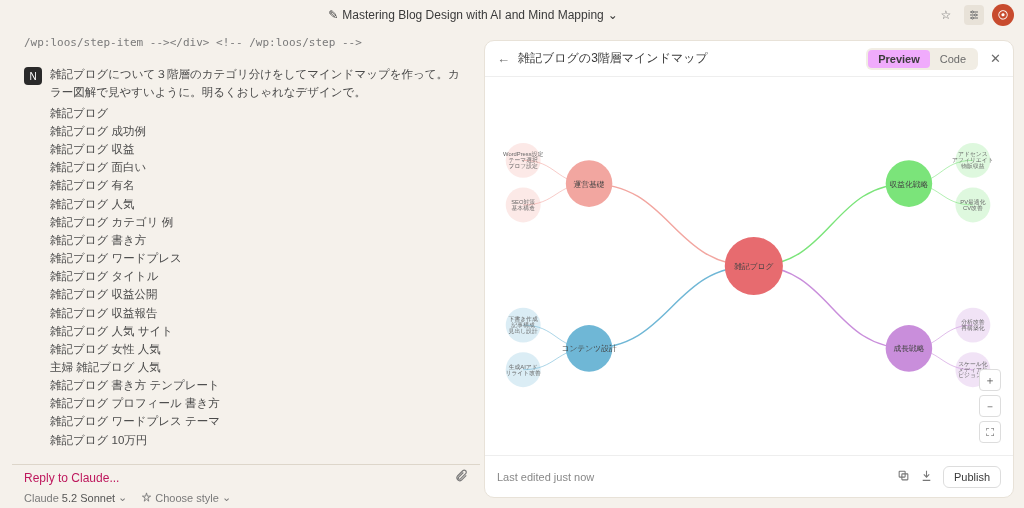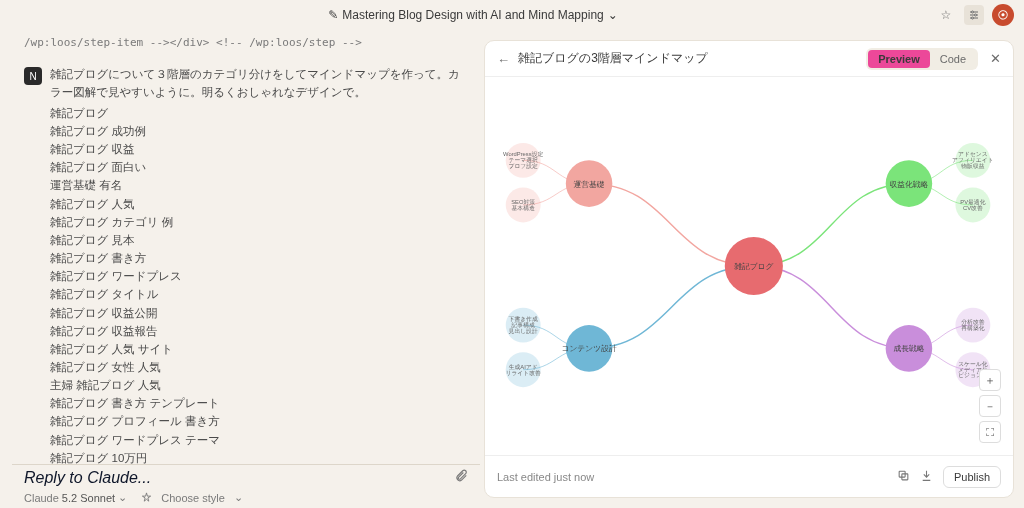--- a/index.html
+++ b/index.html
@@ -15,34 +15,34 @@
 .left-pane { width: 468px; display: flex; flex-direction: column; min-height: 0; }
 .chat-area { flex: 1; overflow: hidden; padding: 0 18px 0 12px; }
 .code-snippet { font-family: monospace; font-size: 11px; color: #7a7a7a; padding: 6px 0 10px 0; }
 .user-message { display: flex; gap: 8px; margin-top: 6px; }
 .user-avatar { width: 18px; height: 18px; border-radius: 4px; background: #2a2a2a; color: #fff; font-size: 10px; display: flex; align-items: center; justify-content: center; flex-shrink: 0; margin-top: 2px; }
 .user-text { font-size: 11.5px; line-height: 1.6; color: #4a4a4a; }
 .keyword-list { font-size: 11.5px; line-height: 1.58; color: #4a4a4a; padding-left: 26px; margin-top: 2px; }
 .keyword-list div { margin: 0; }
 .input-bar { border-top: 1px solid #ddd6ca; background: #f5f1eb; padding: 4px 12px; }
 .input-row { display: flex; align-items: center; justify-content: space-between; }
-.reply-placeholder { font-size: 16px; color: #0f172a; font-style: italic; }
+.reply-placeholder { font-size: 12px; color: #be185d; }
 .attach-icon { color: #7a7a7a; cursor: pointer; }
 .model-row { display: flex; align-items: center; gap: 14px; font-size: 11px; color: #7a7a7a; margin-top: 4px; }
 .model-name { display: flex; align-items: center; gap: 3px; }
 .model-strong { font-weight: 500; color: #555; }
-.choose-style { display: flex; align-items: center; gap: 9px; cursor: pointer; }
+.choose-style { display: flex; align-items: center; gap: 3px; cursor: pointer; }
 .right-pane { flex: 1; padding: 10px 10px 10px 4px; min-height: 0; }
 .artifact-panel { background: #fff; border-radius: 10px; height: 100%; display: flex; flex-direction: column; border: 1px solid #e8e2d8; overflow: hidden; }
 .artifact-header { height: 36px; display: flex; align-items: center; padding: 0 12px; border-bottom: 1px solid #eee; gap: 8px; }
 .back-arrow { cursor: pointer; color: #6b6b6b; font-size: 13px; }
 .artifact-title { font-size: 12px; color: #3a3a3a; flex: 1; }
 .toggle-group { display: flex; background: #f1ede4; border-radius: 6px; padding: 2px; }
 .toggle-btn { padding: 3px 10px; font-size: 11px; border-radius: 4px; cursor: pointer; color: #6b6b6b; }
-.toggle-btn.active { background: #ec4899; font-weight: 600; color: #3a3a3a; }
+.toggle-btn.active { background: #f0abfc; font-weight: 600; color: #3a3a3a; }
 .close-btn { cursor: pointer; color: #6b6b6b; font-size: 13px; margin-left: 4px; }
 .artifact-body { flex: 1; position: relative; overflow: hidden; }
 .mindmap-svg { width: 100%; height: 100%; }
 .zoom-controls { position: absolute; right: 12px; bottom: 12px; display: flex; flex-direction: column; gap: 4px; }
 .zoom-btn { width: 22px; height: 22px; background: #fff; border: 1px solid #ddd; border-radius: 4px; display: flex; align-items: center; justify-content: center; cursor: pointer; font-size: 11px; color: #555; }
 .artifact-footer { height: 42px; display: flex; align-items: center; padding: 0 12px; border-top: 1px solid #eee; justify-content: space-between; font-size: 11px; color: #888; }
 .footer-right { display: flex; align-items: center; gap: 10px; }
 .publish-btn { background: #fff; border: 1px solid #ddd; border-radius: 6px; padding: 4px 10px; font-size: 11px; cursor: pointer; color: #3a3a3a; }
 .node-label { font-size: 8px; fill: #444; text-anchor: middle; }
 .leaf-label { font-size: 6px; fill: #666; text-anchor: middle; }
@@ -79,24 +79,23 @@
       <div class="code-snippet">/wp:loos/step-item --&gt;&lt;/div&gt; &lt;!-- /wp:loos/step --&gt;</div>
       <div class="user-message">
         <div class="user-avatar">N</div>
         <div class="user-text">雑記ブログについて３階層のカテゴリ分けをしてマインドマップを作って。カラー図解で見やすいように。明るくおしゃれなデザインで。</div>
       </div>
       <div class="keyword-list" id="keyword-list">
           <div>雑記ブログ</div>
           <div>雑記ブログ 成功例</div>
           <div>雑記ブログ 収益</div>
           <div>雑記ブログ 面白い</div>
-          <div>運営基礎 有名</div>
+          <div>雑記ブログ 有名</div>
           <div>雑記ブログ 人気</div>
           <div>雑記ブログ カテゴリ 例</div>
-          <div>雑記ブログ 見本</div>
           <div>雑記ブログ 書き方</div>
           <div>雑記ブログ ワードプレス</div>
           <div>雑記ブログ タイトル</div>
           <div>雑記ブログ 収益公開</div>
           <div>雑記ブログ 収益報告</div>
           <div>雑記ブログ 人気 サイト</div>
           <div>雑記ブログ 女性 人気</div>
           <div>主婦 雑記ブログ 人気</div>
           <div>雑記ブログ 書き方 テンプレート</div>
           <div>雑記ブログ プロフィール 書き方</div>

